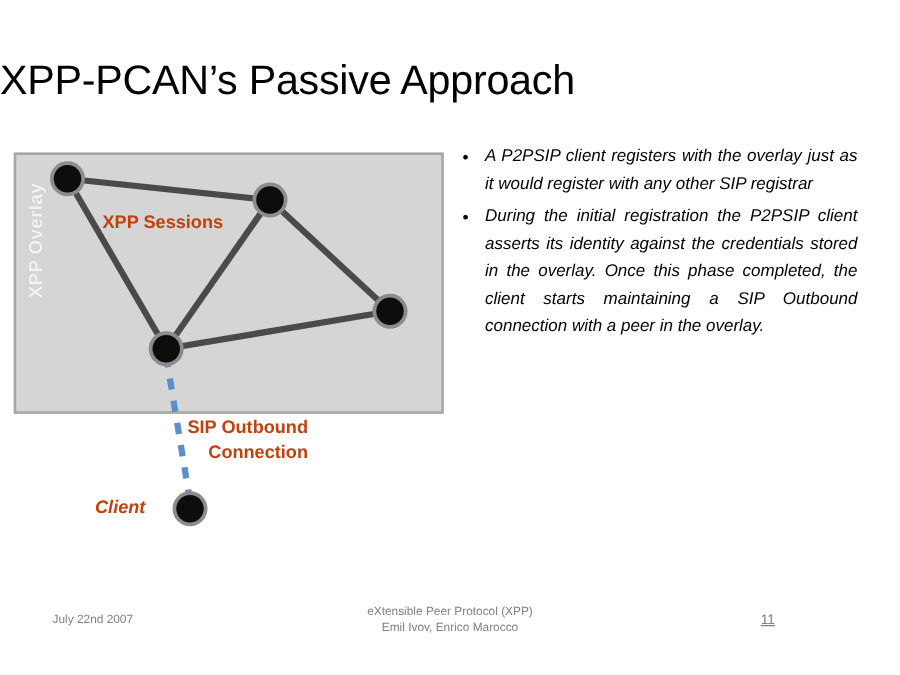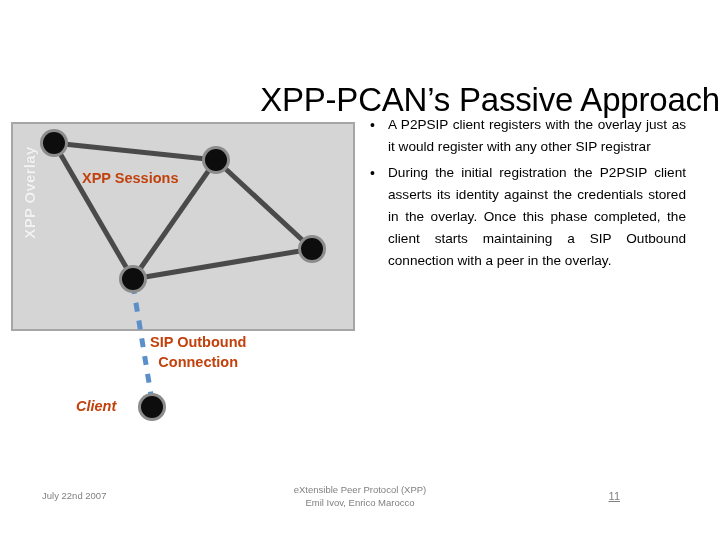--- a/index.html
+++ b/index.html
@@ -15,28 +15,27 @@
     font-family: "Liberation Sans", sans-serif;
     color: #000000;
   }
 
   
   #slide-title {
     position: absolute;
     left: 0;
     top: 44px;
     width: 720px;
-    text-align: right;
+    text-align: left;
     font-size: 33px;
     font-weight: normal;
     letter-spacing: -0.2px;
     line-height: 40px;
     color: #000000;
     white-space: nowrap;
-    margin-top: 36px;
   }
 
   
   #diagram {
     position: absolute;
     left: 0;
     top: 110px;
     width: 370px;
     height: 330px;
   }
@@ -81,21 +80,21 @@
   #label-xpp-sessions {
     left: 82px;
     top: 60px;
     font-size: 14.5px;
   }
   #label-sip-outbound {
     left: 150px;
     top: 222px;
     font-size: 14.5px;
     line-height: 20px;
-    text-align: center;
+    text-align: right;
   }
   #label-client {
     left: 76px;
     top: 288px;
     font-size: 14.5px;
     font-style: italic;
   }
 
   
   #bullets {
@@ -119,20 +118,21 @@
     padding-left: 4px;
     box-sizing: border-box;
   }
   .bullet-text {
     flex: 1 1 auto;
     font-size: 13.6px;
     line-height: 22px;
     color: #000000;
     text-align: justify;
     text-justify: inter-word;
+    font-style: italic;
   }
 
   
   #footer {
     position: absolute;
     left: 0;
     bottom: 0;
     width: 660px;
     height: 60px;
     color: #808080;

